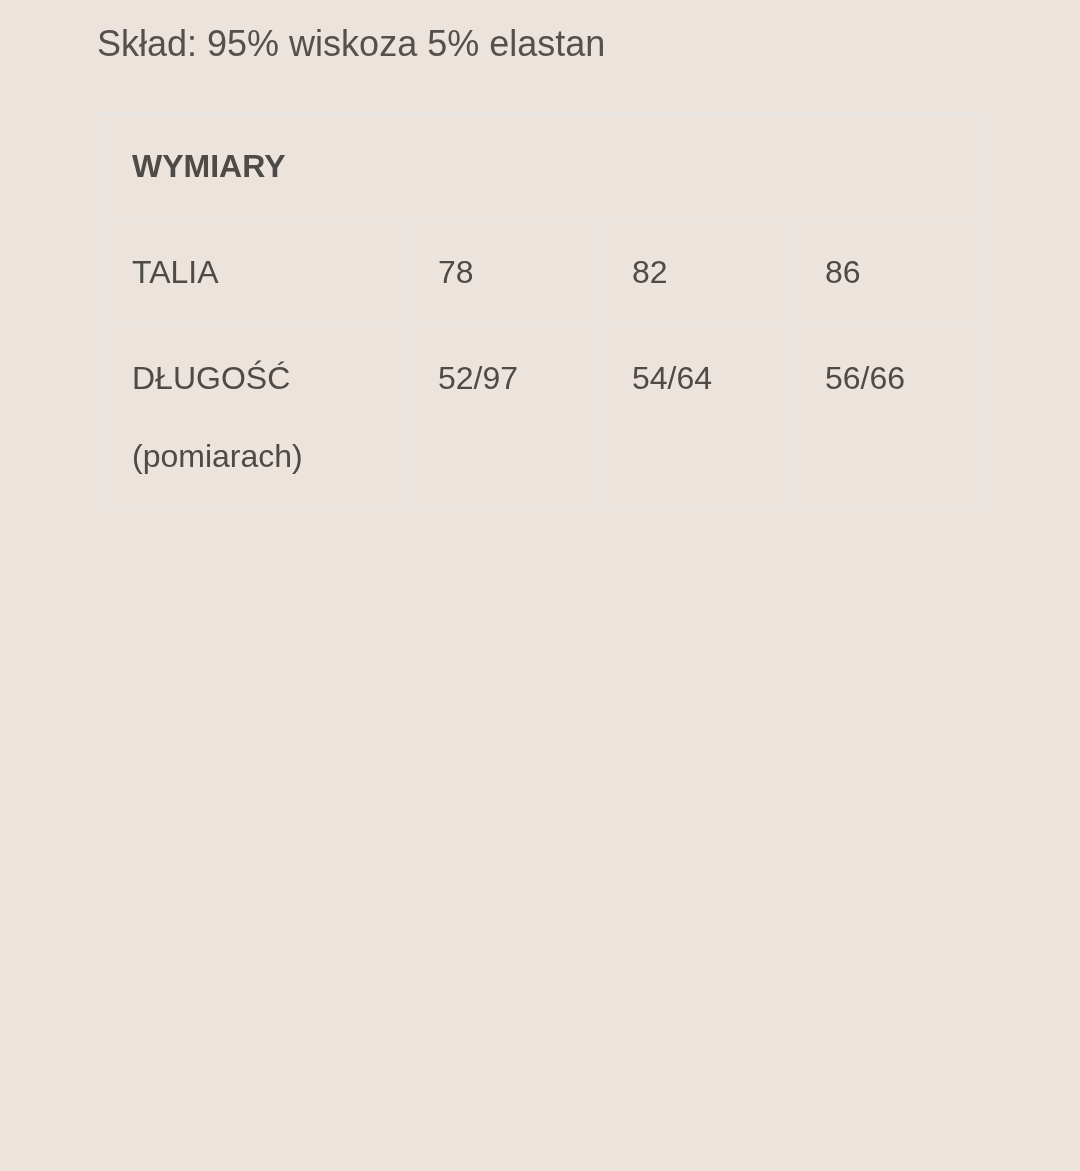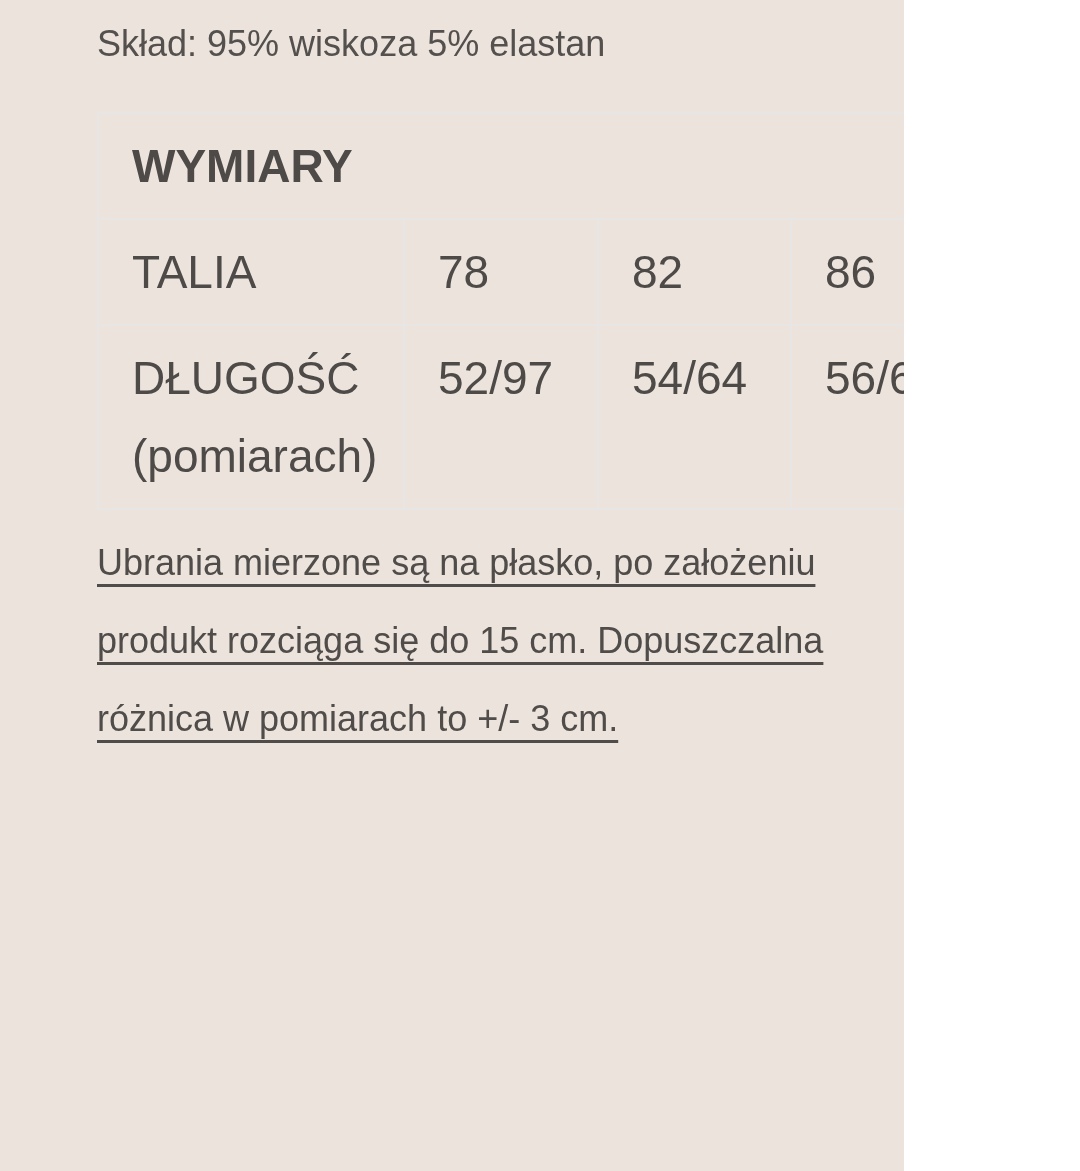--- a/index.html
+++ b/index.html
@@ -1,18 +1,18 @@
 <!DOCTYPE html>
 <html><head>
 <meta charset="utf-8">
 <style>
   html, body { margin: 0; padding: 0; }
   .page {
     position: relative;
-    width: 904px;
+    width: 1080px;
     height: 1171px;
     background: #ece3dd;
     box-sizing: border-box;
     padding: 22px 0 0 97px;
     overflow: hidden;
     font-family: "Liberation Sans", sans-serif;
     color: #4d4a48;
   }
   .composition {
     margin: 0;
@@ -22,21 +22,21 @@
   }
   table.size-table {
     margin-top: 46px;
     border-collapse: collapse;
     width: 886px;
     table-layout: fixed;
   }
   table.size-table th,
   table.size-table td {
     border: 2px solid #e8e6e5;
-    font-size: 46px;
+    font-size: 32px;
     font-weight: normal;
     text-align: left;
     vertical-align: top;
     padding: 13px 10px 13px 33px;
     line-height: 78px;
     color: #4d4a48;
   }
   table.size-table th { font-weight: bold; }
   .note {
     margin: 14px 0 0 0;
@@ -77,15 +77,14 @@
       </tr>
       <tr>
         <td>DŁUGOŚĆ (pomiarach)</td>
         <td>52/97</td>
         <td>54/64</td>
         <td>56/66</td>
       </tr>
     </tbody>
   </table>
 
-  <p class="note">Ubrania mierzone są na płasko, po założeniu produkt rozciąga się do 15 cm. Dopuszczalna różnica w pomiarach to +/- 3 cm.</p>
 
 </div>
 
 </body></html>

